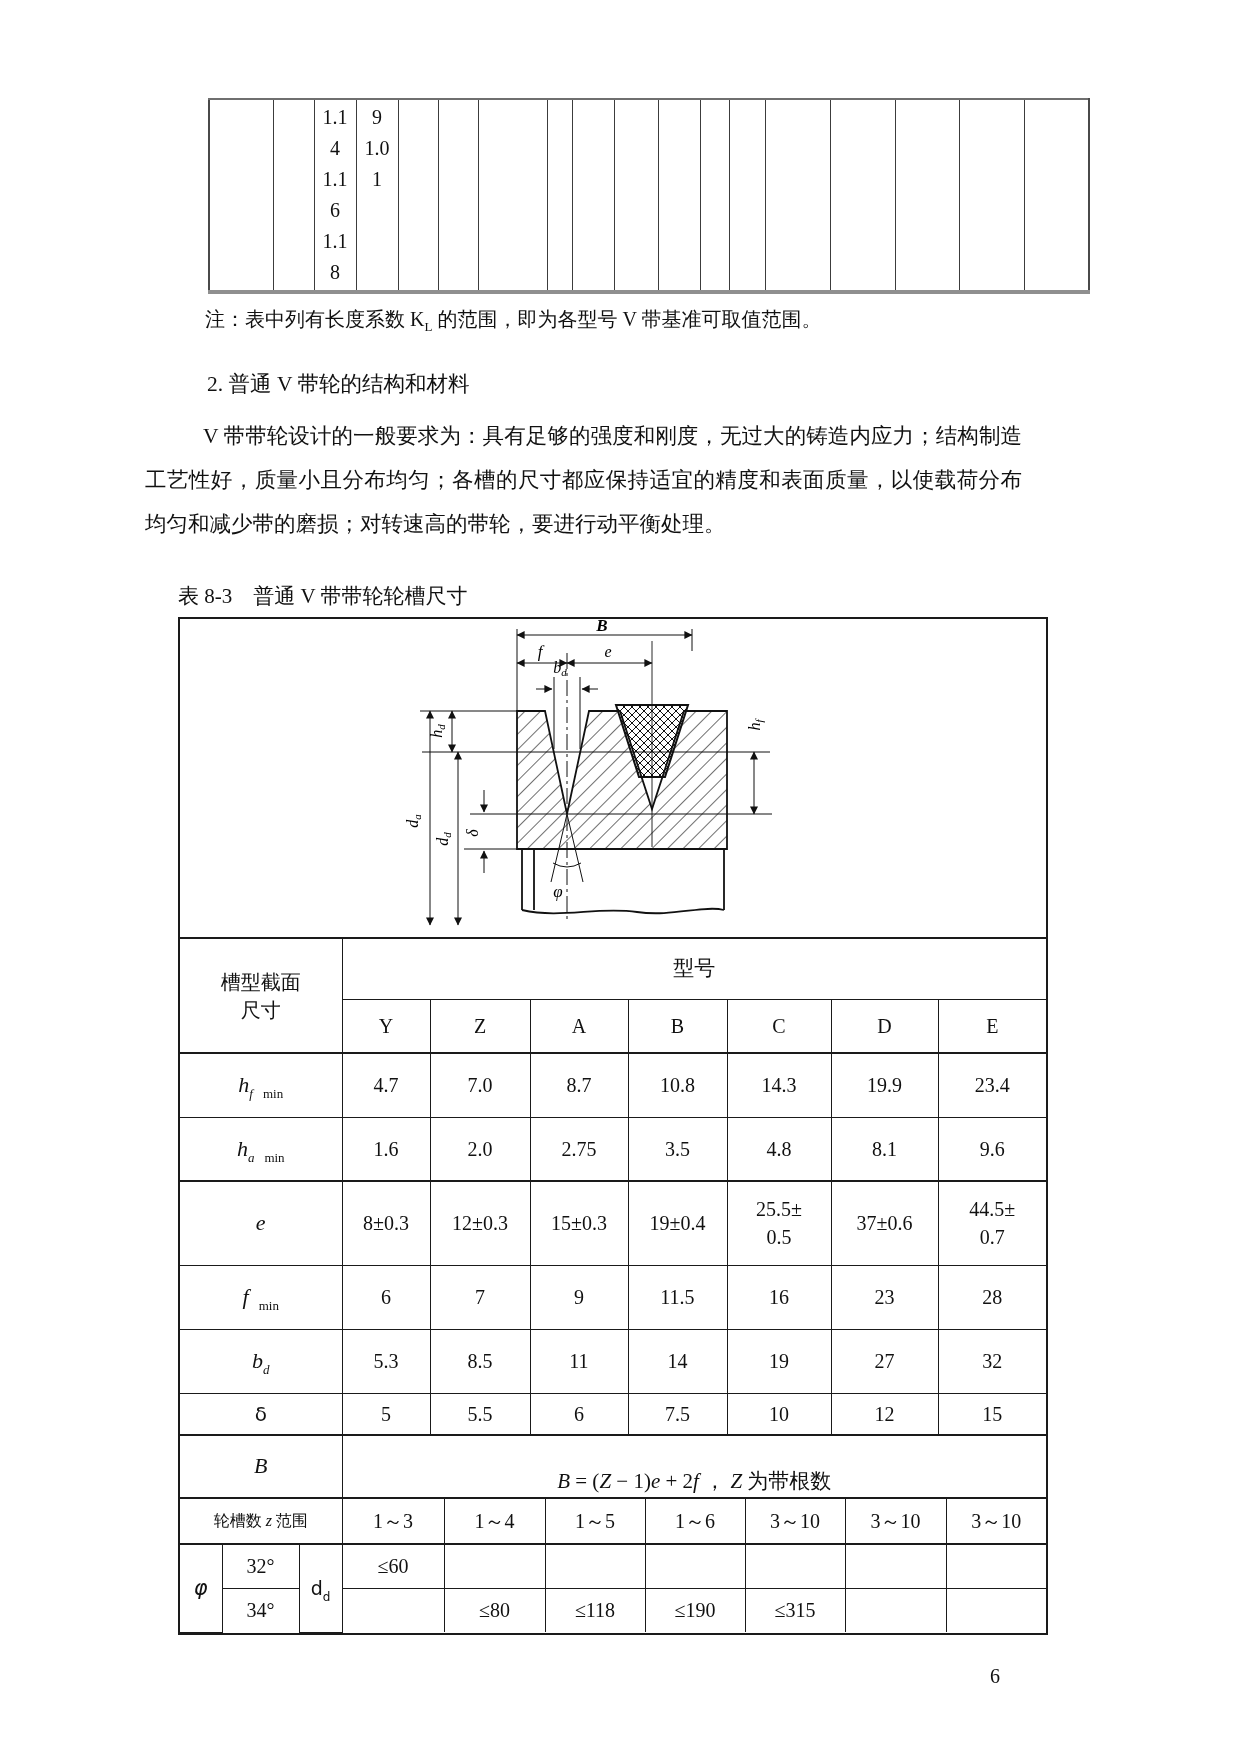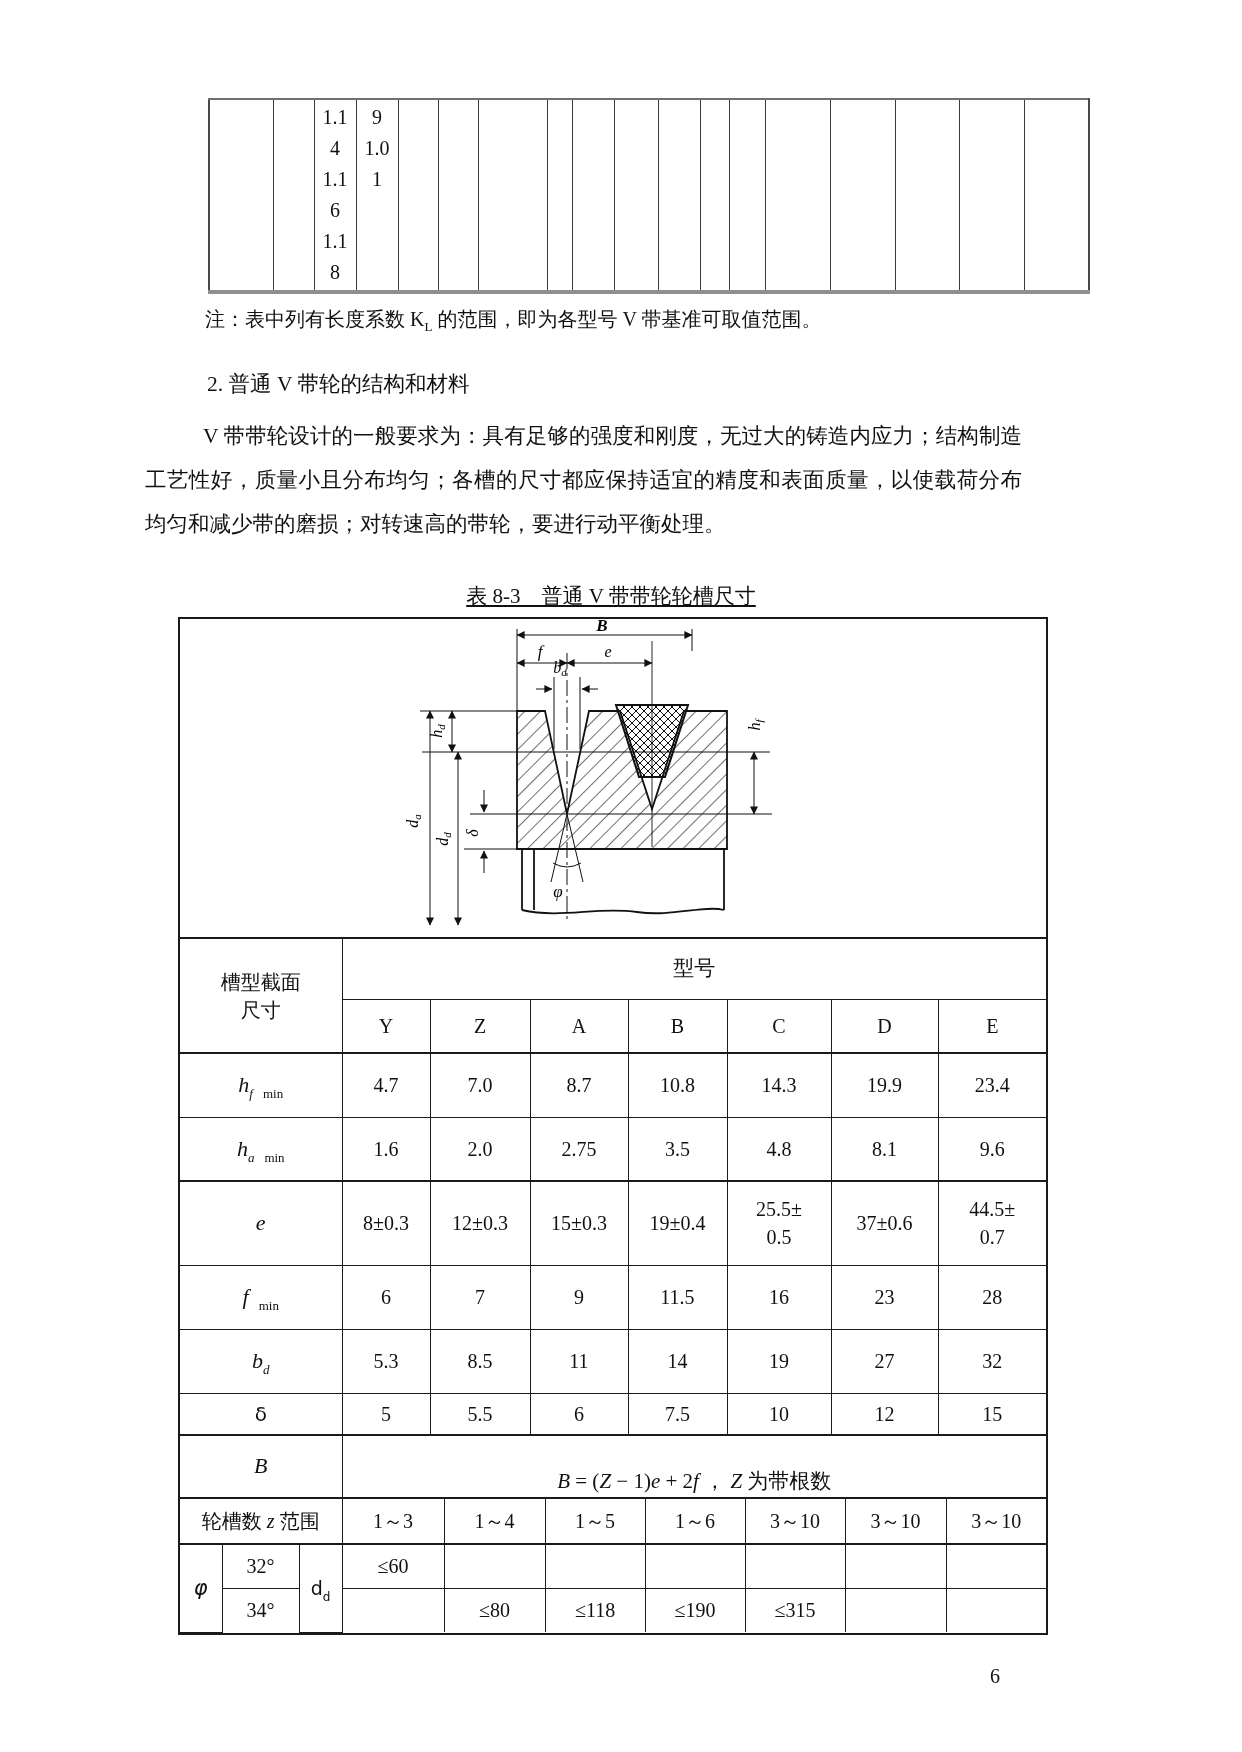--- a/index.html
+++ b/index.html
@@ -14,21 +14,21 @@
   table.toptable td{border-left:1px solid #3c3c3c;height:186px;vertical-align:top;
     text-align:center;font-size:20px;line-height:1.55;white-space:pre-line;padding:2px 8px;}
   table.toptable td:first-child{border-left:none;}
 
   
   .note{margin:12px 0 0 205px;font-size:20px;}
   .note .sub{font-size:13px;position:relative;top:5px;}
   .heading{margin:36px 0 0 207px;font-size:21.5px;}
   .para{margin:16px 0 0 145px;width:877px;font-size:21.5px;line-height:2.05;
     text-align:justify;text-indent:58px;}
-  .caption{margin:36px 0 0 178px;width:866px;text-align:center;font-size:21px;text-decoration:underline;}
+  .caption{margin:36px 0 0 178px;width:866px;text-align:left;font-size:21px;}
 
   
   .tablebox{width:866px;margin:7px 0 0 178px;border:2px solid #1a1a1a;}
   .figure{height:318px;border-bottom:2px solid #1a1a1a;overflow:hidden;}
   .figure svg{display:block;margin:0 0 0 172px;}
 
   table.gt{border-collapse:collapse;table-layout:fixed;width:100%;}
   table.gt td{border-right:1px solid #1a1a1a;border-bottom:1px solid #1a1a1a;
     text-align:center;vertical-align:middle;font-size:20px;white-space:pre-line;
     padding:0;line-height:1.4;}
@@ -296,21 +296,21 @@
         <col style="width:102px">
       <col style="width:101px">
         <col style="width:100px">
         <col style="width:100px">
         <col style="width:100px">
       <col style="width:101px">
         <col style="width:100px">
     </colgroup>
     <tbody>
         <tr style="height:46px">
-      <td colspan="3" style="font-size:20px;"><span>轮槽数 </span><span class="it">z</span><span> 范围</span></td>
+      <td colspan="3" style="font-size:16px;"><span>轮槽数 </span><span class="it">z</span><span> 范围</span></td>
       <td>1～3</td>
       <td>1～4</td>
       <td>1～5</td>
       <td>1～6</td>
       <td>3～10</td>
       <td>3～10</td>
       <td>3～10</td>
     </tr>
     <tr class="thick" style="height:44px">
       <td rowspan="2"><span class="sans it" style="font-size:21px">φ</span></td>

